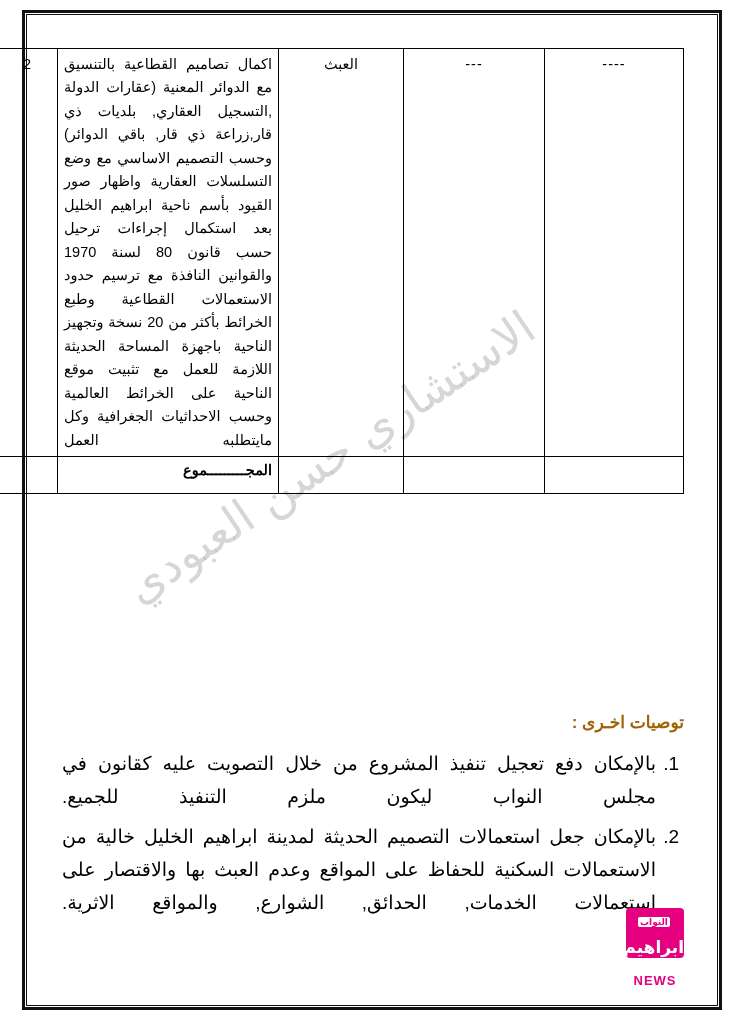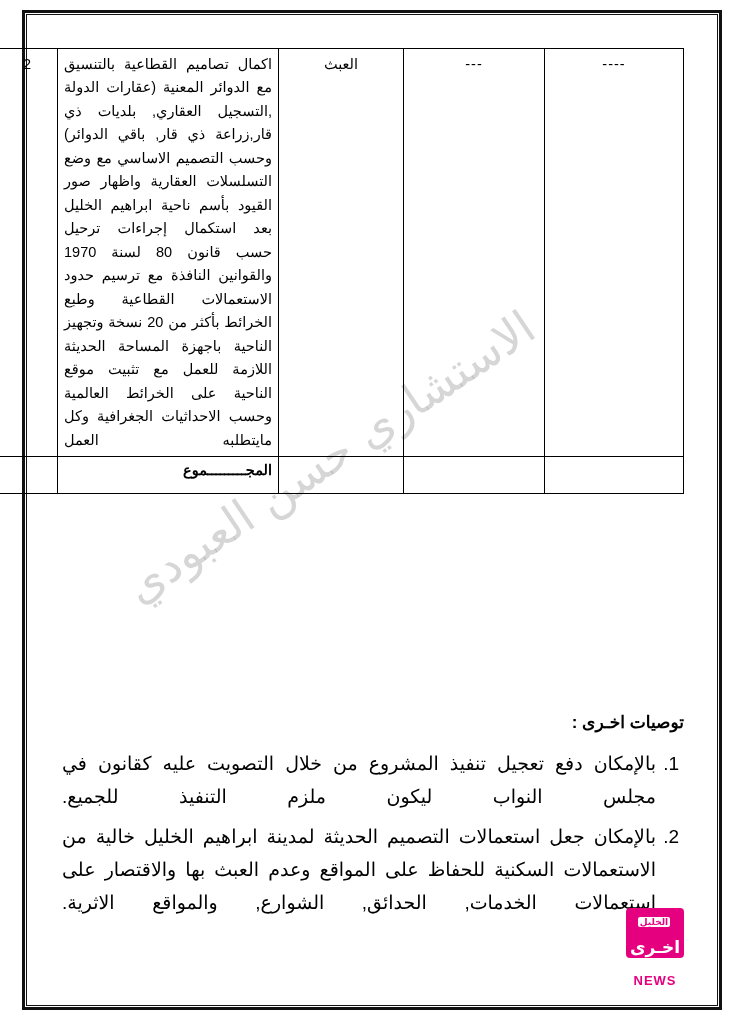--- a/index.html
+++ b/index.html
@@ -143,21 +143,21 @@
     left: 62px;
     top: 712px;
     width: 622px;
     z-index: 10;
     direction: rtl;
   }
   .recs-title {
     font-family: "Liberation Sans", sans-serif;
     font-weight: bold;
     font-size: 17px;
-    color: #000000;
+    color: #a16207;
     margin: 0 0 14px 0;
     letter-spacing: 1px;
   }
   ol.rec-list {
     margin: 0;
     padding: 0 26px 0 0;
     list-style-type: decimal;
     direction: rtl;
   }
   ol.rec-list li {
@@ -255,19 +255,19 @@
     <div class="recs-title">توصيات اخـرى :</div>
     <ol class="rec-list">
       <li>بالإمكان دفع تعجيل تنفيذ المشروع من خلال التصويت عليه  كقانون في مجلس النواب ليكون ملزم التنفيذ للجميع.</li>
       <li>بالإمكان جعل استعمالات التصميم الحديثة لمدينة ابراهيم الخليل خالية من الاستعمالات السكنية للحفاظ على المواقع وعدم العبث بها والاقتصار على استعمالات الخدمات, الحدائق, الشوارع, والمواقع الاثرية.</li>
     </ol>
   </div>
 
   <div class="logo">
     <div class="logo-box">
       <div class="logo-ar">
-        <span class="ribbon">الخليل</span><span>اخـرى</span>
+        <span class="ribbon">النواب</span><span>ابراهيم</span>
       </div>
     </div>
     <div class="logo-news">NEWS</div>
   </div>
 
 </div>
 
 </body></html>

